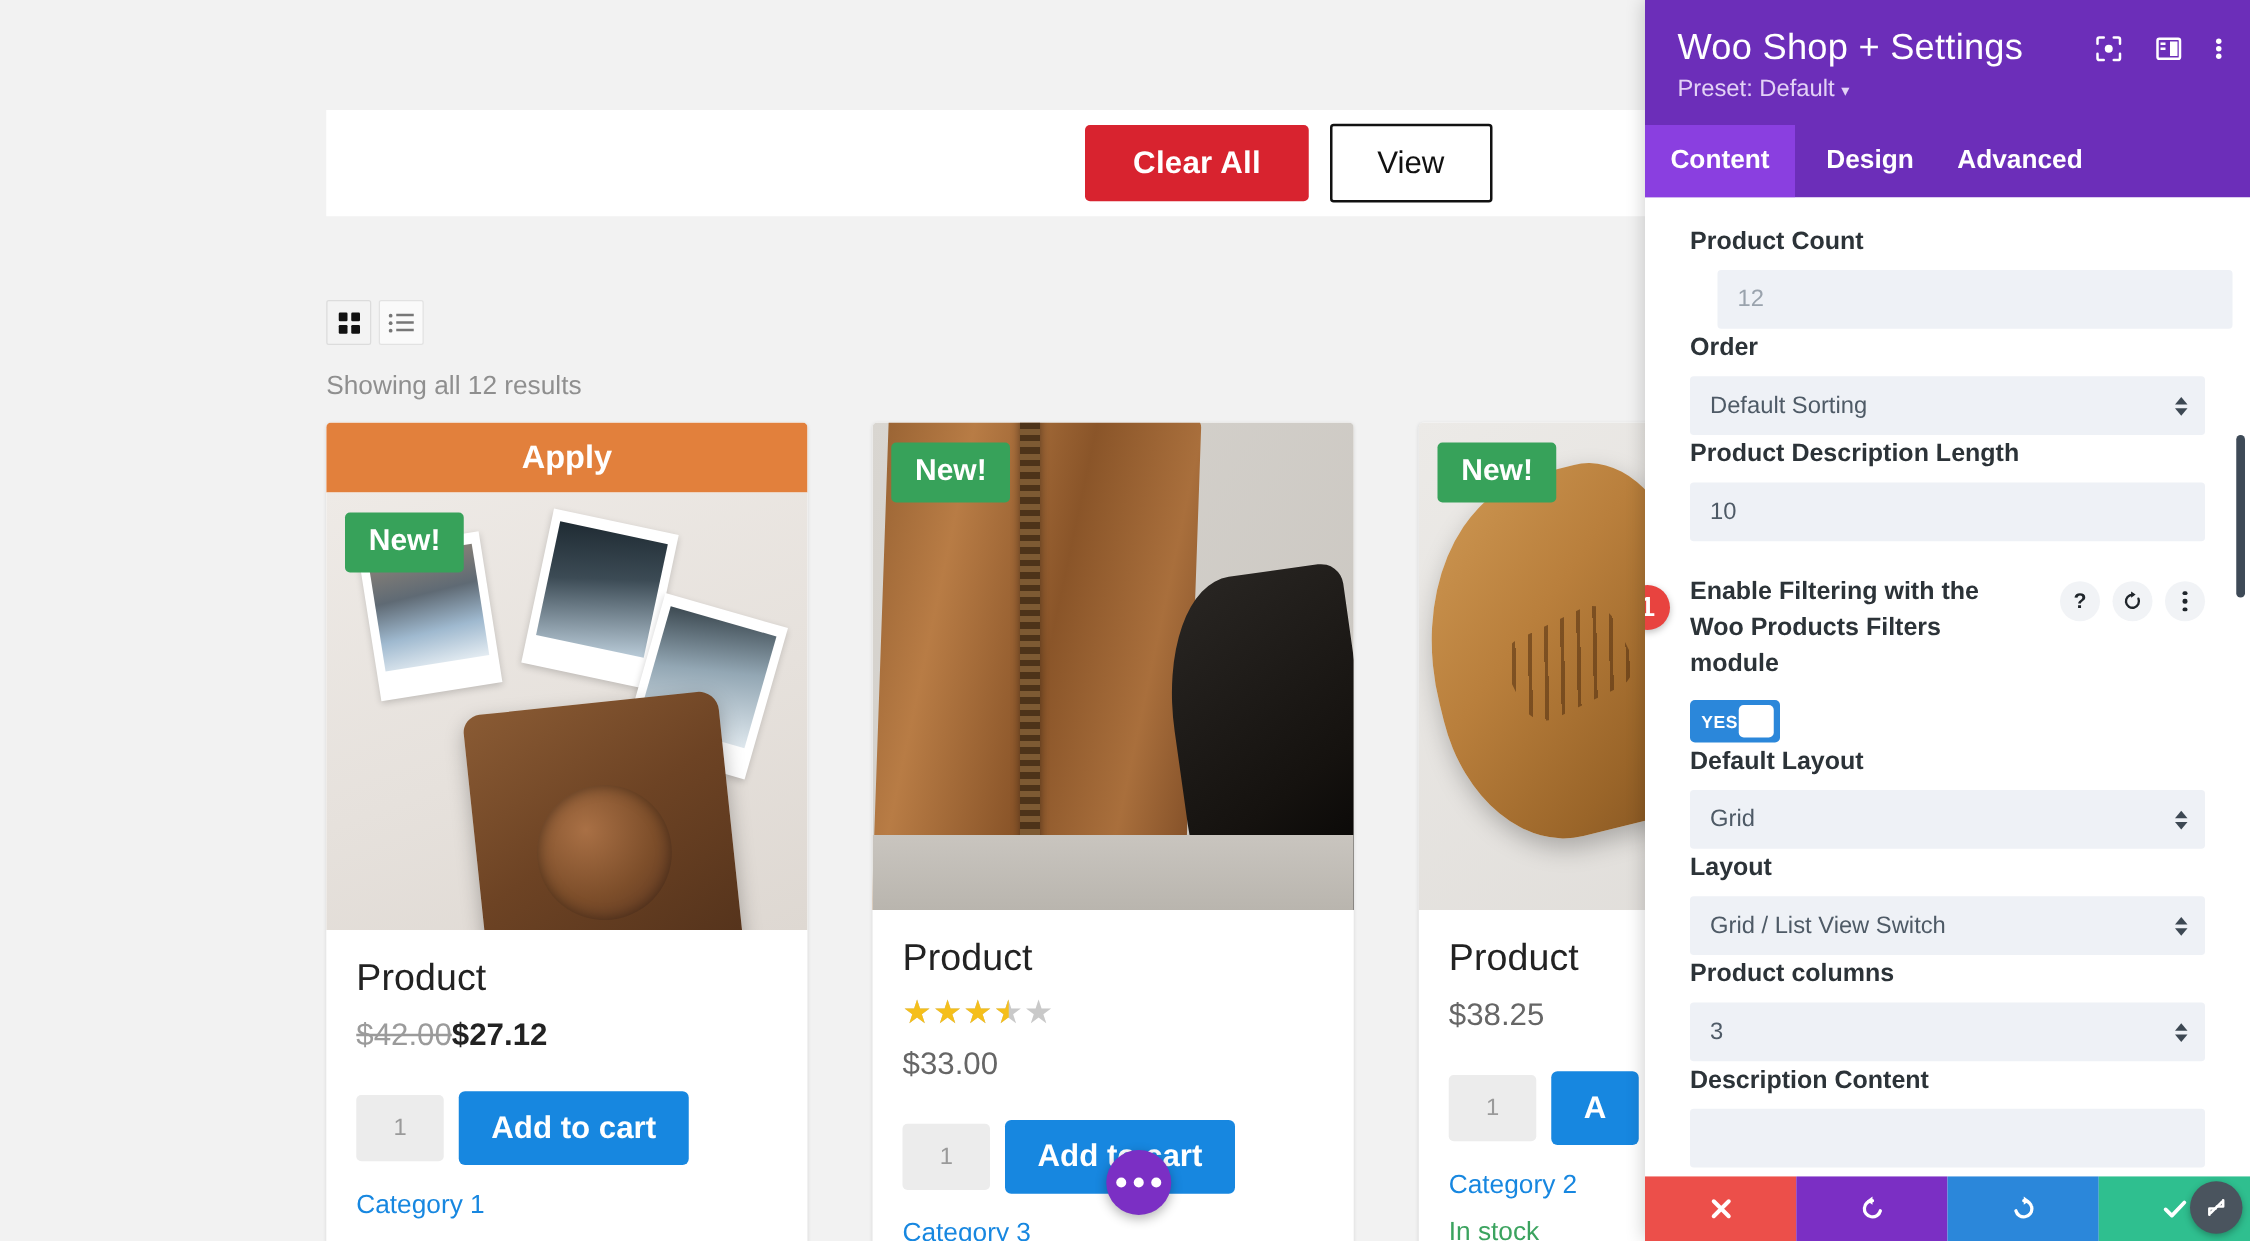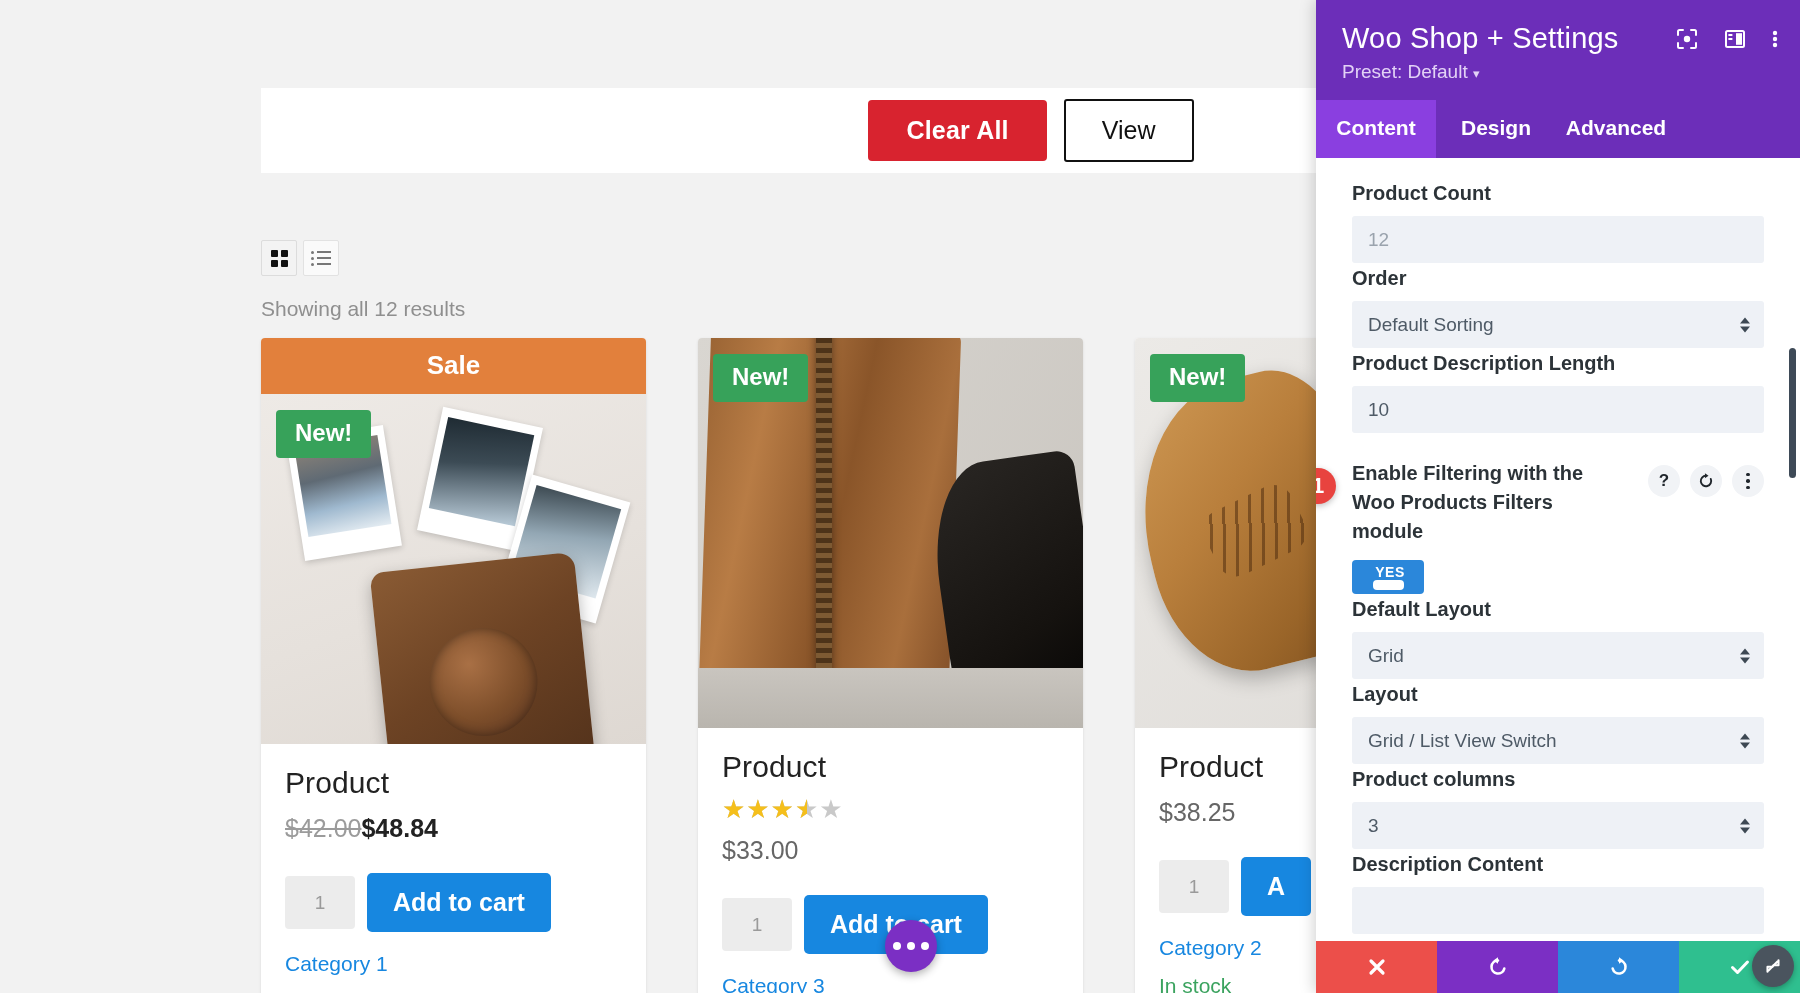--- a/index.html
+++ b/index.html
@@ -177,21 +177,21 @@
 
   .p-body { flex: 1; overflow: hidden; position: relative; background: #fff; padding: 20px 36px 0; }
   .field { margin-bottom: 0; }
   .flabel { font-size: 20px; color: #2c3338; font-weight: 700; margin: 26px 0 11px; }
   .flabel:first-child { margin-top: 4px; }
   .fcontrol {
     width: 100%; height: 47px; background: #eef1f6; border: none; border-radius: 3px;
     padding: 0 16px; font-size: 19px; color: #4e5a66; display: flex; align-items: center;
     font-family: "Liberation Sans", sans-serif; position: relative;
   }
-  .fcontrol.muted { color: #9aa3ad; }
+  .fcontrol.muted { color: #9aa3ad; margin-left: 22px; }
   .fcontrol.select::after {
     content: ""; position: absolute; right: 15px; top: 50%; transform: translateY(-50%);
     width: 0; height: 0;
   }
   .selarrows { position: absolute; right: 14px; top: 50%; transform: translateY(-50%);
     display: flex; flex-direction: column; gap: 3px; align-items: center; }
   .selarrows i { width: 0; height: 0; border-left: 5px solid transparent; border-right: 5px solid transparent; display: block; }
   .selarrows i.up { border-bottom: 6px solid #3d4853; }
   .selarrows i.dn { border-top: 6px solid #3d4853; }
 
@@ -202,21 +202,21 @@
   .ticon {
     width: 32px; height: 32px; border-radius: 50%; background: #f1f3f6; color: #20262c;
     display: flex; align-items: center; justify-content: center; font-size: 17px; font-weight: 700; cursor: pointer;
   }
   .ticon.dots { flex-direction: column; gap: 3px; }
   .ticon.dots i { width: 3.5px; height: 3.5px; background: #20262c; border-radius: 50%; display: block; }
 
   .toggle-wrap { margin-top: 14px; display: flex; align-items: center; }
   .toggle {
     width: 72px; height: 34px; background: #2b87da; border-radius: 4px;
-    display: flex; align-items: center; justify-content: space-between; padding: 4px 5px; cursor: pointer; flex-direction: column;
+    display: flex; align-items: center; justify-content: space-between; padding: 4px 5px; cursor: pointer;
   }
   .toggle .lbl { color: #fff; font-size: 14px; font-weight: 700; padding-left: 4px; letter-spacing: .5px; }
   .toggle .knob { width: 31px; height: 26px; background: #fff; border-radius: 4px; display: block; }
 
   .step-badge {
     position: absolute; left: -52px; top: 9px; width: 36px; height: 36px; border-radius: 50%;
     background: #e8433f; color: #fff; font-size: 22px; font-weight: 600;
     display: flex; align-items: center; justify-content: center;
     box-shadow: 0 2px 6px rgba(0,0,0,.25);
   }
@@ -279,40 +279,40 @@
             </span>
         </span>
       </div>
     </div>
 
     <div class="results">Showing all 12 results</div>
 
     <div class="cards">
 
       <div class="card">
-        <div class="sale-banner">Sale</div>
+        <div class="sale-banner">Apply</div>
         <div class="photo ph1">
           <span class="badge-new">New!</span>
           <span class="pol p1">
               <i></i>
             </span>
           <span class="pol p2">
               <i></i>
             </span>
           <span class="pol p3">
               <i></i>
             </span>
           <span class="cam">
               <span class="lens"></span>
             </span>
         </div>
         <div class="cbody">
           <div class="ptitle">Product</div>
           <div class="prices">
-            <span class="old">$42.00</span><span class="new">$48.84</span>
+            <span class="old">$42.00</span><span class="new">$27.12</span>
           </div>
           <div class="cartrow">
             <input class="qty" value="1" style="">
             <button class="atc">Add to cart</button>
           </div>
           <div class="cat">Category 1</div>
           <div class="stock">In stock</div>
         </div>
       </div>
 

